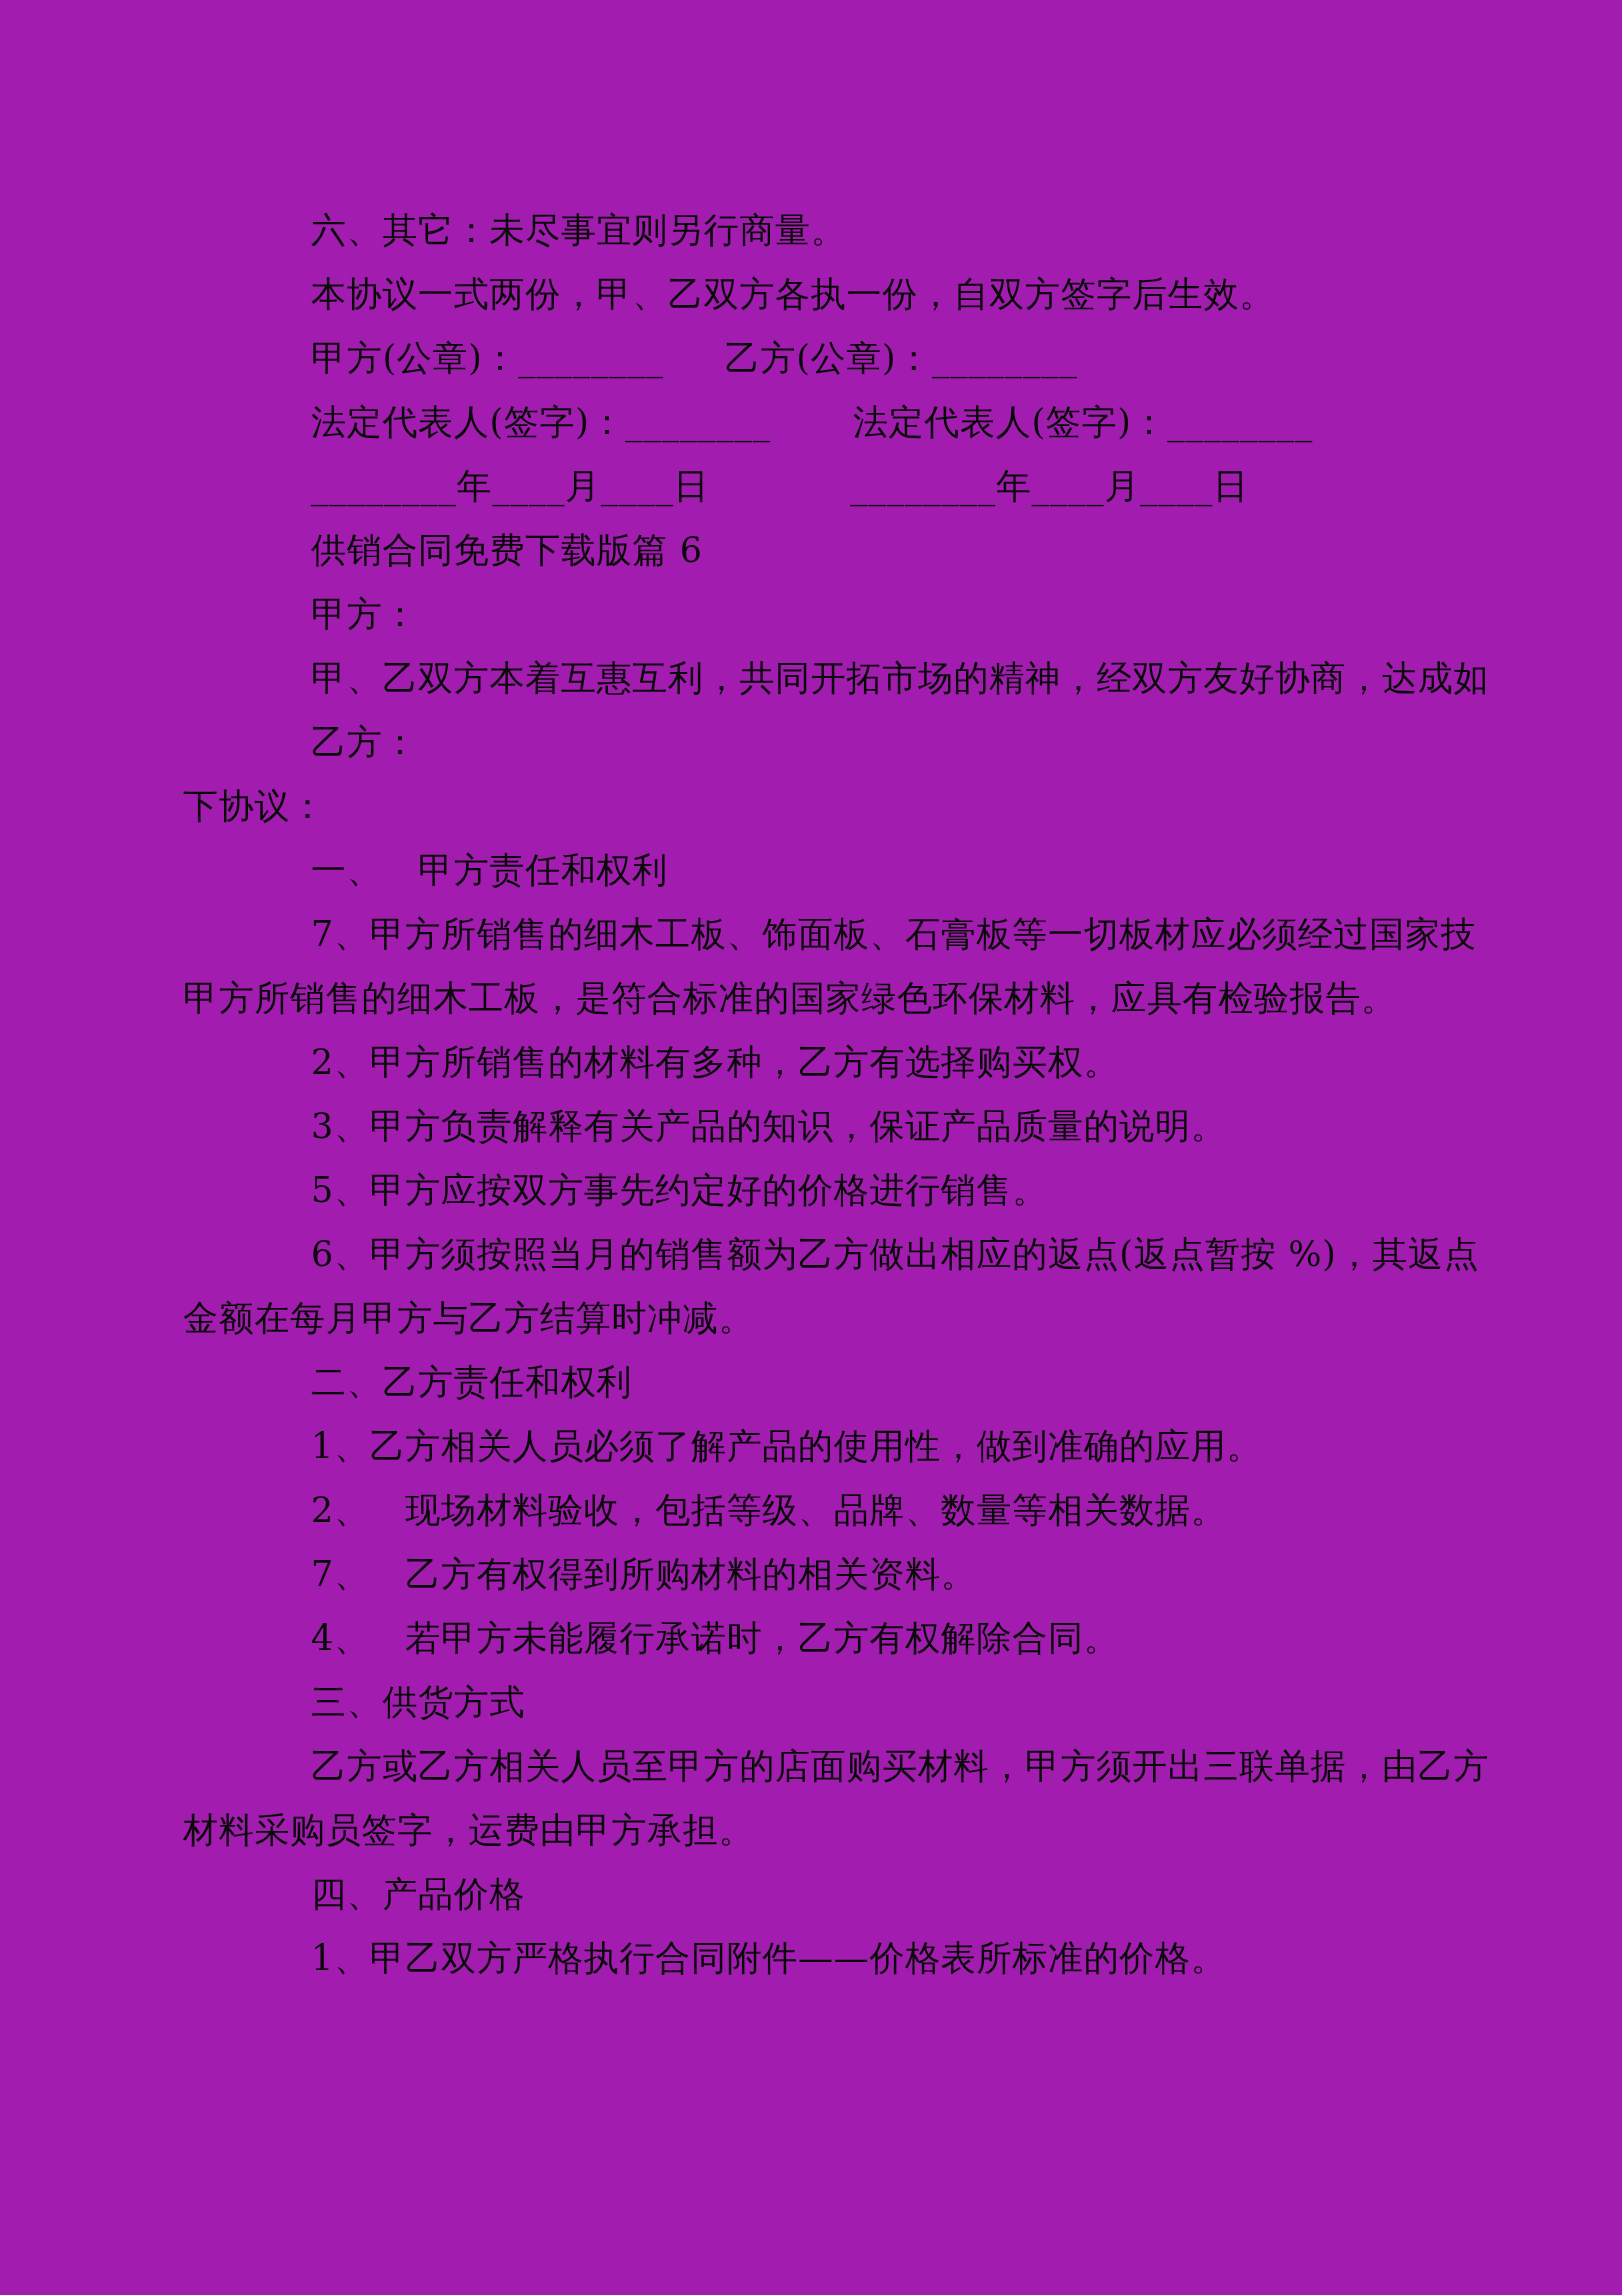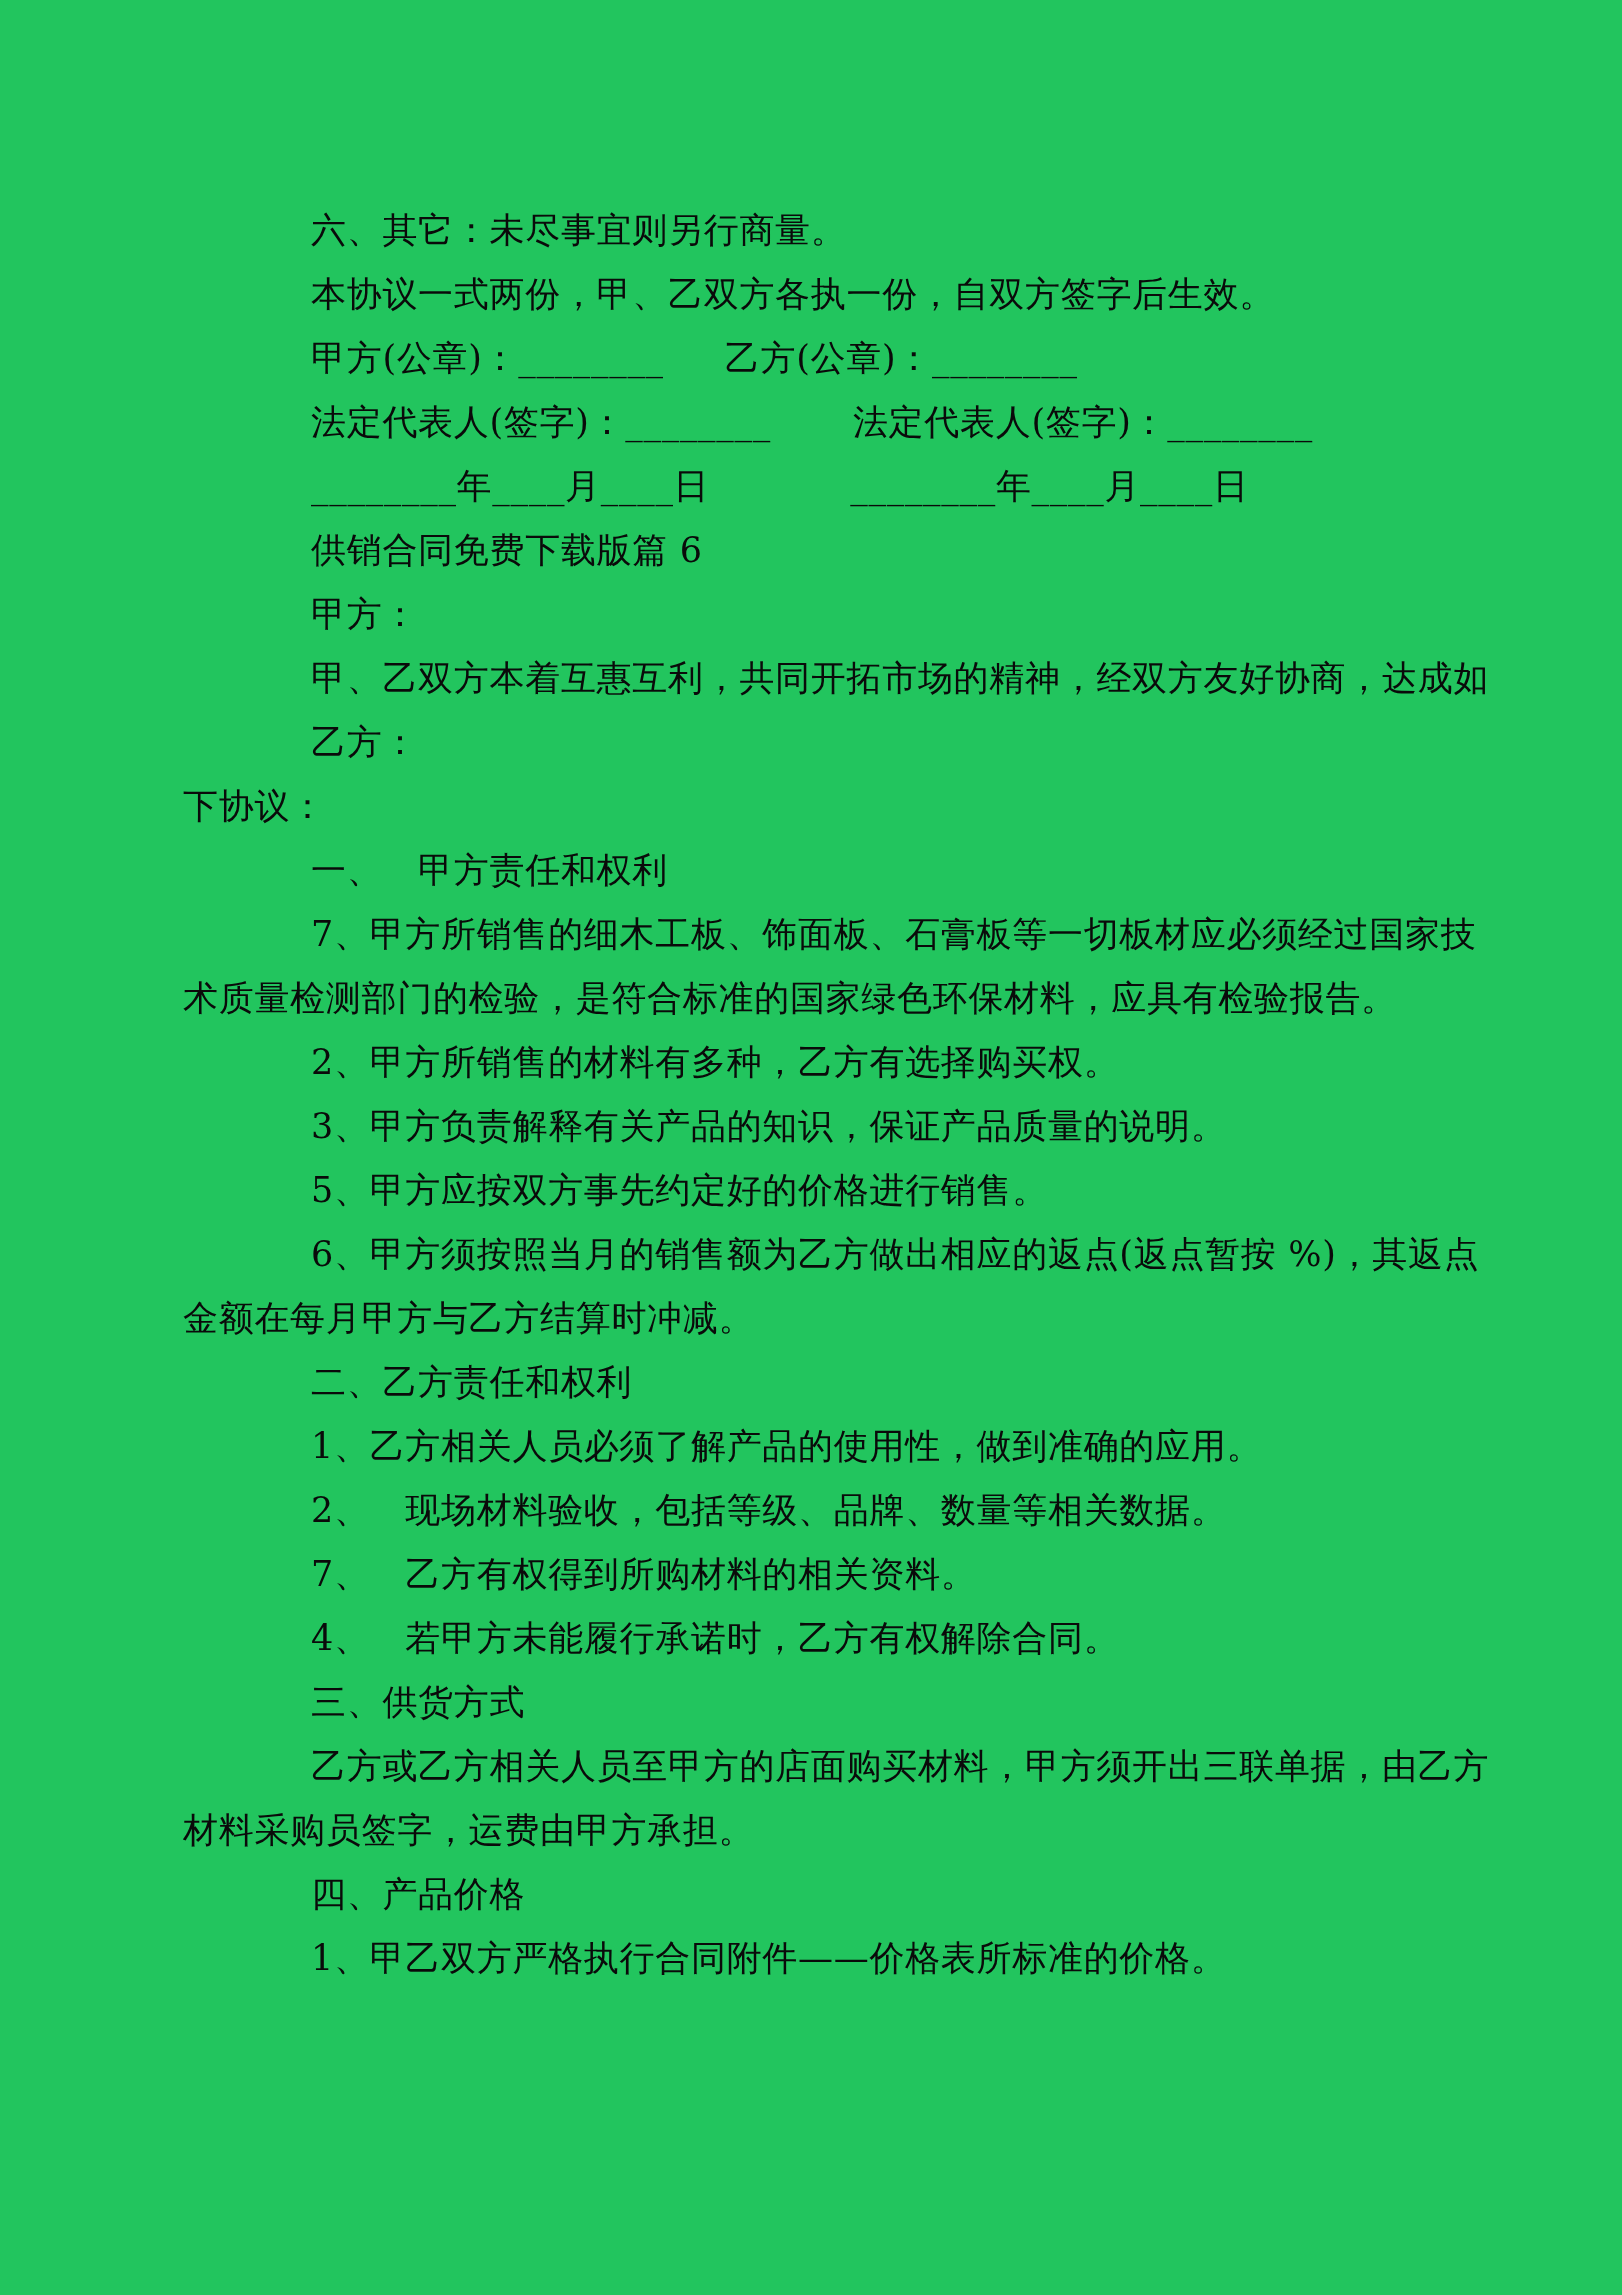--- a/index.html
+++ b/index.html
@@ -7,21 +7,21 @@
     padding: 0;
   }
   body {
     background: #fbfbfb;
     font-family: "DejaVu Serif", "Liberation Serif", serif;
   }
   .page {
     position: relative;
     width: 1623px;
     height: 2295px;
-    background: #22c55e;
+    background: #a21caf;
     overflow: hidden;
   }
   .content {
     position: absolute;
     top: 198px;
     left: 183px;
     width: 1269px;
     color: #0a0a0a;
     font-size: 35px;
     line-height: 64px;
@@ -48,21 +48,21 @@
       <div class="line indent"><span>甲方(公章)：________</span><span class="col2" style="margin-left: 61px;">乙方(公章)：________</span></div>
       <div class="line indent"><span>法定代表人(签字)：________</span><span class="col2" style="margin-left: 82px;">法定代表人(签字)：________</span></div>
       <div class="line indent"><span>________年____月____日</span><span class="col2" style="margin-left: 141px;">________年____月____日</span></div>
       <div class="line indent">供销合同免费下载版篇 6</div>
       <div class="line indent">甲方：</div>
       <div class="line indent">甲、乙双方本着互惠互利，共同开拓市场的精神，经双方友好协商，达成如</div>
       <div class="line indent">乙方：</div>
       <div class="line">下协议：</div>
       <div class="line indent">一、　甲方责任和权利</div>
       <div class="line indent">7、甲方所销售的细木工板、饰面板、石膏板等一切板材应必须经过国家技</div>
-      <div class="line">术质量检测部门的检验，是符合标准的国家绿色环保材料，应具有检验报告。</div>
+      <div class="line">甲方所销售的细木工板，是符合标准的国家绿色环保材料，应具有检验报告。</div>
       <div class="line indent">2、甲方所销售的材料有多种，乙方有选择购买权。</div>
       <div class="line indent">3、甲方负责解释有关产品的知识，保证产品质量的说明。</div>
       <div class="line indent">5、甲方应按双方事先约定好的价格进行销售。</div>
       <div class="line indent">6、甲方须按照当月的销售额为乙方做出相应的返点(返点暂按 %)，其返点</div>
       <div class="line">金额在每月甲方与乙方结算时冲减。</div>
       <div class="line indent">二、乙方责任和权利</div>
       <div class="line indent">1、乙方相关人员必须了解产品的使用性，做到准确的应用。</div>
       <div class="line indent">2、　现场材料验收，包括等级、品牌、数量等相关数据。</div>
       <div class="line indent">7、　乙方有权得到所购材料的相关资料。</div>
       <div class="line indent">4、　若甲方未能履行承诺时，乙方有权解除合同。</div>

